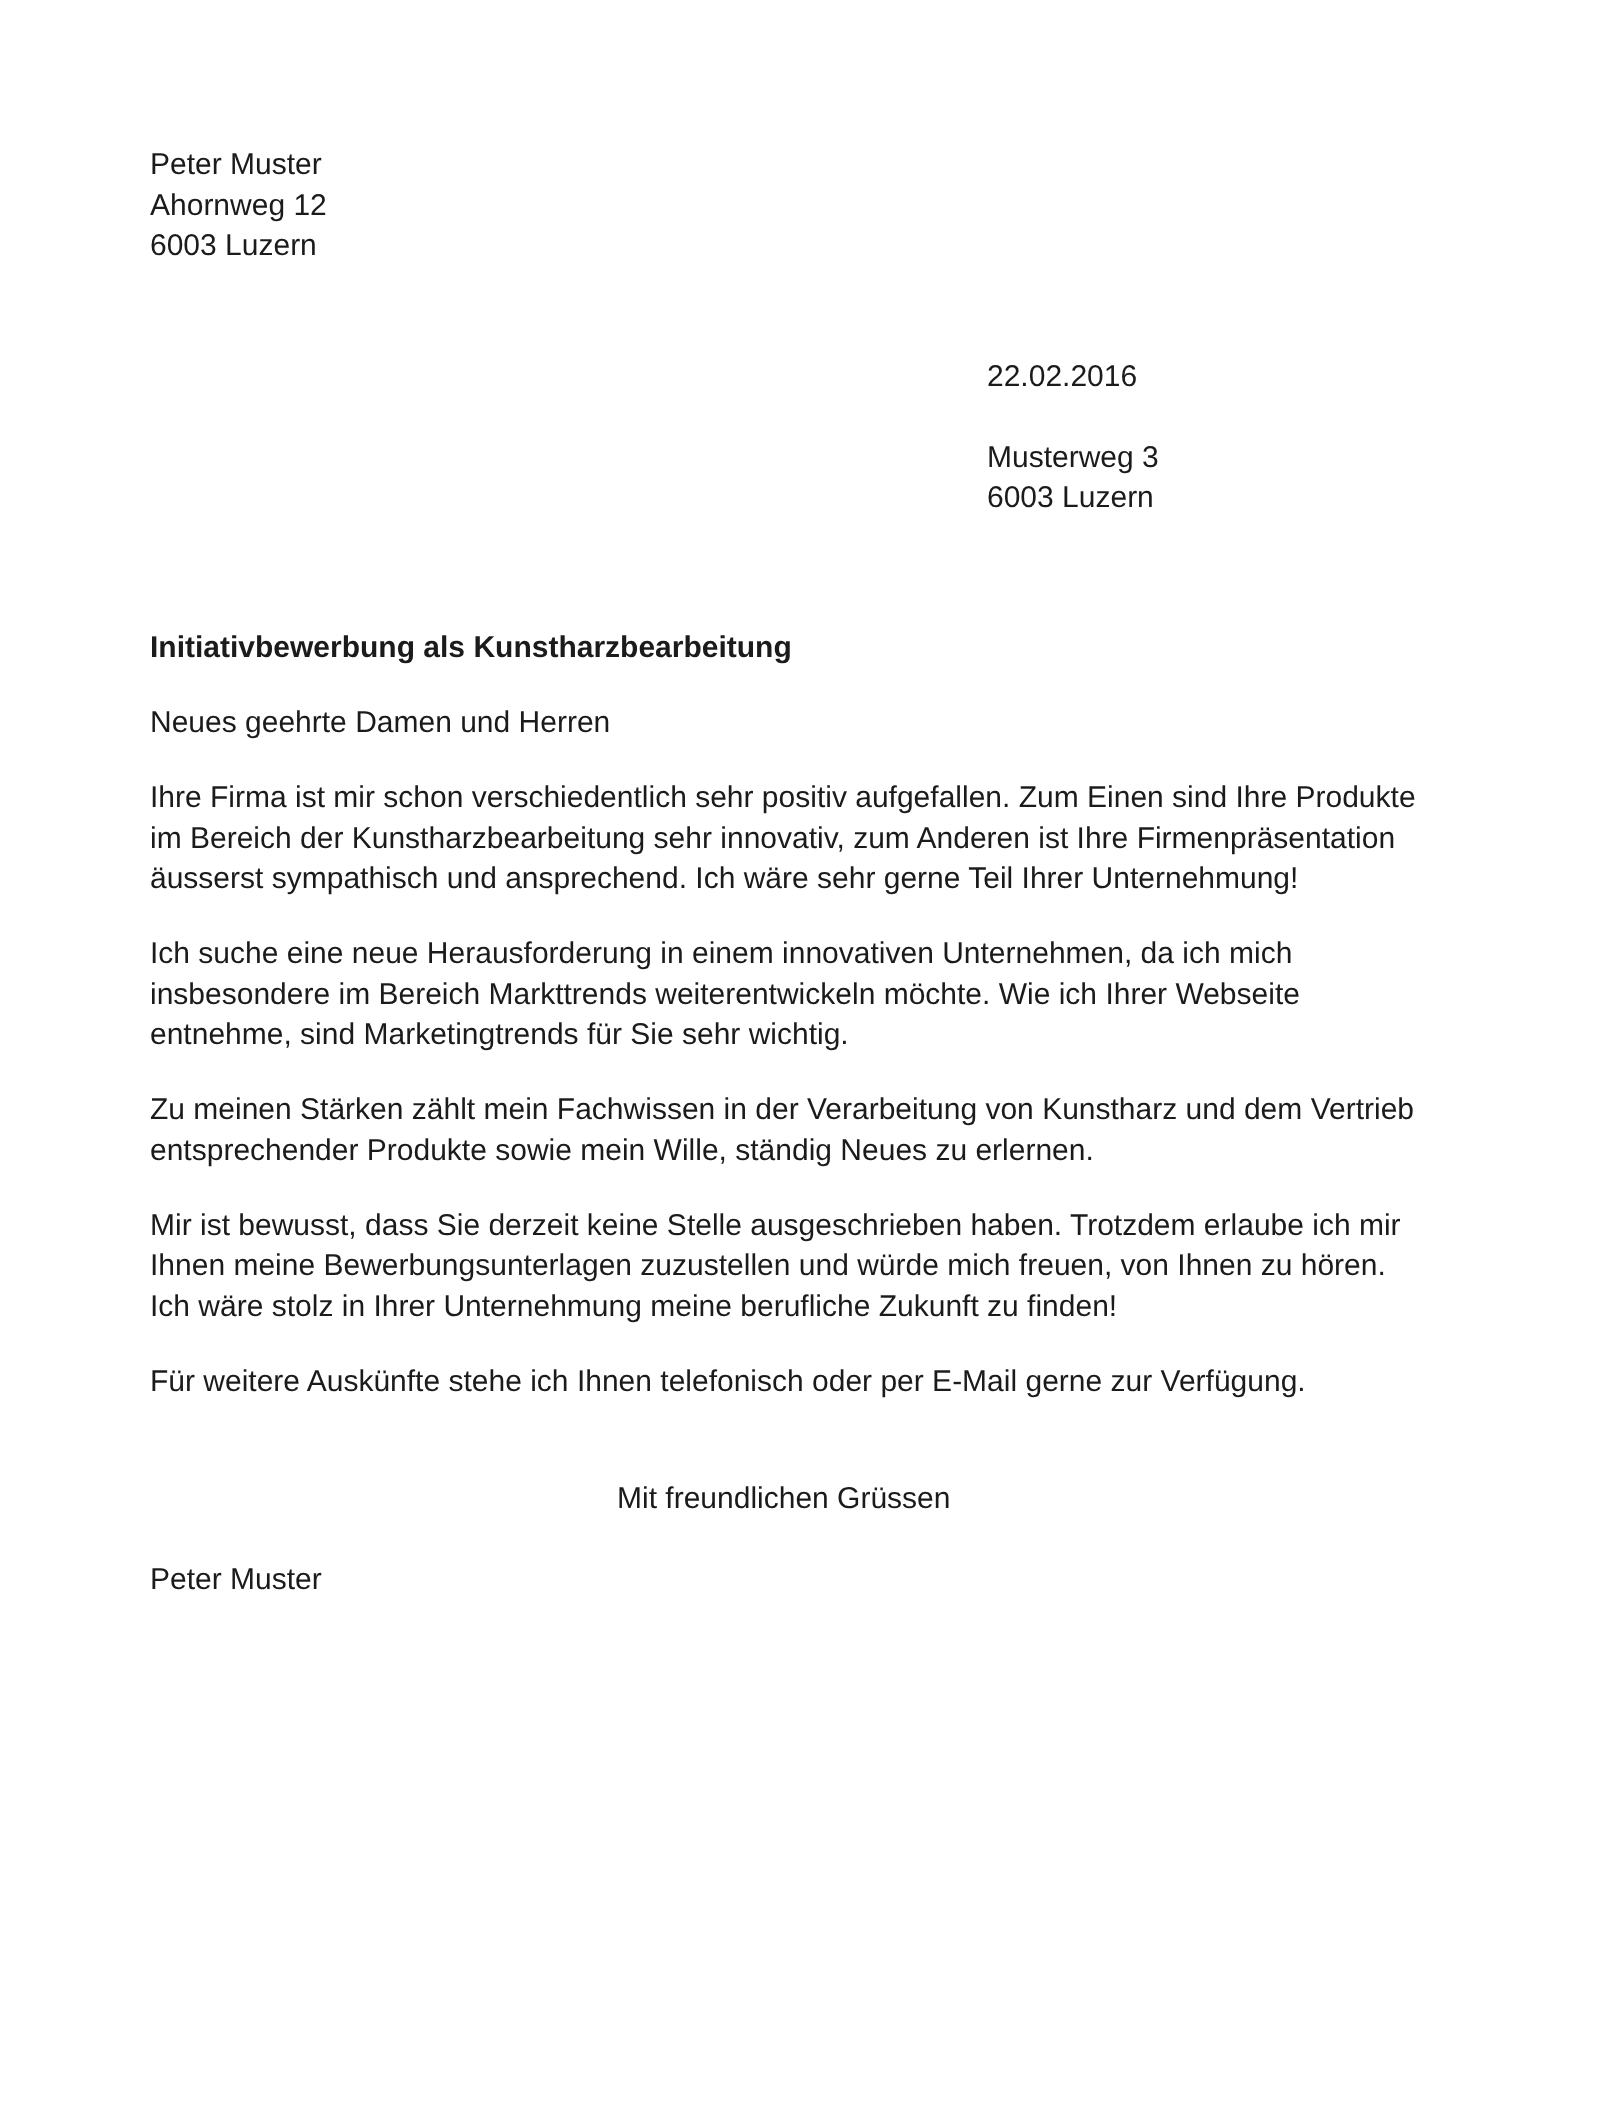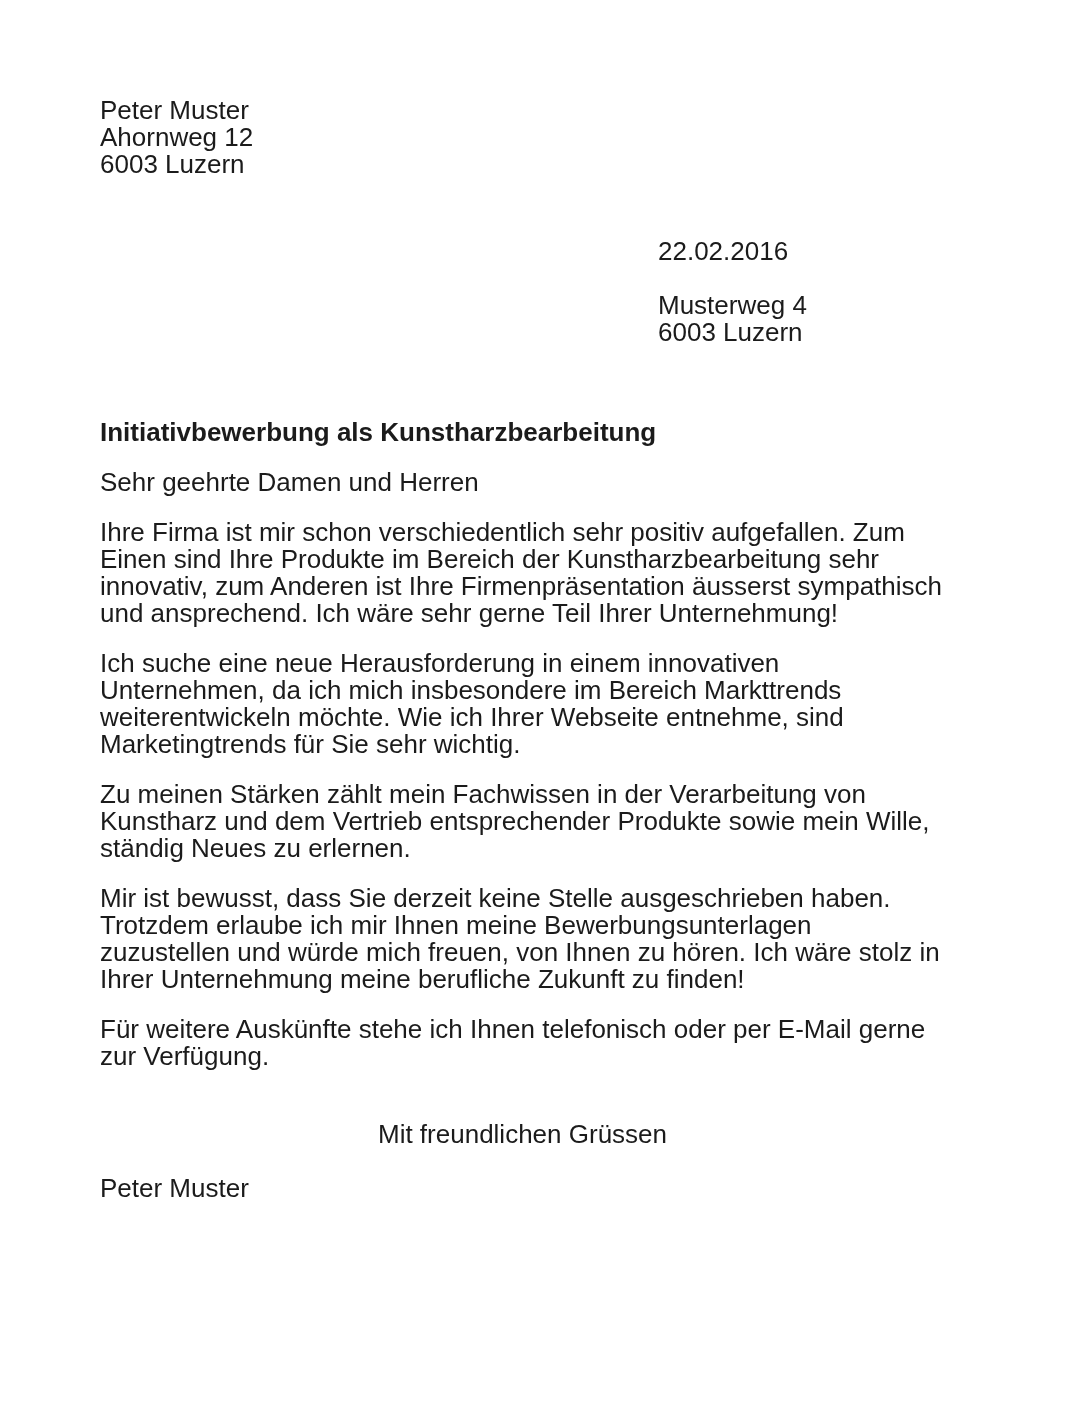--- a/index.html
+++ b/index.html
@@ -16,21 +16,21 @@
     position: relative;
     width: 1070px;
     height: 1408px;
     background: #ffffff;
     padding: 97px 90px 0 100px;
     overflow: hidden;
   }
 
   .letter {
     width: 845px;
-    font-size: 26px;
+    font-size: 20px;
     line-height: 27px;
     -webkit-font-smoothing: antialiased;
   }
 
   .address-block div {
     white-space: nowrap;
   }
 
   .sender-block {
     margin-bottom: 0;
@@ -75,28 +75,28 @@
 
     <div class="address-block sender-block">
       <div>Peter Muster</div>
       <div>Ahornweg 12</div>
       <div>6003 Luzern</div>
     </div>
 
     <div class="date-recipient-block">
       <div class="date-line">22.02.2016</div>
       <div class="address-block">
-        <div>Musterweg 4</div>
+        <div>Musterweg 3</div>
         <div>6003 Luzern</div>
       </div>
     </div>
 
     <div class="subject-line">Initiativbewerbung als Kunstharzbearbeitung</div>
 
-    <div class="salutation-line">Sehr geehrte Damen und Herren</div>
+    <div class="salutation-line">Neues geehrte Damen und Herren</div>
 
     <p class="body-paragraph">Ihre Firma ist mir schon verschiedentlich sehr positiv aufgefallen. Zum Einen sind Ihre Produkte im Bereich der Kunstharzbearbeitung sehr innovativ, zum Anderen ist Ihre Firmenpräsentation äusserst sympathisch und ansprechend. Ich wäre sehr gerne Teil Ihrer Unternehmung!</p>
     <p class="body-paragraph">Ich suche eine neue Herausforderung in einem innovativen Unternehmen, da ich mich insbesondere im Bereich Markttrends weiterentwickeln möchte. Wie ich Ihrer Webseite entnehme, sind Marketingtrends für Sie sehr wichtig.</p>
     <p class="body-paragraph">Zu meinen Stärken zählt mein Fachwissen in der Verarbeitung von Kunstharz und dem Vertrieb entsprechender Produkte sowie mein Wille, ständig Neues zu erlernen.</p>
     <p class="body-paragraph">Mir ist bewusst, dass Sie derzeit keine Stelle ausgeschrieben haben. Trotzdem erlaube ich mir Ihnen meine Bewerbungsunterlagen zuzustellen und würde mich freuen, von Ihnen zu hören. Ich wäre stolz in Ihrer Unternehmung meine berufliche Zukunft zu finden!</p>
     <p class="body-paragraph">Für weitere Auskünfte stehe ich Ihnen telefonisch oder per E-Mail gerne zur Verfügung.</p>
 
     <div class="closing-line">Mit freundlichen Grüssen</div>
 
     <div class="signature-line">Peter Muster</div>

